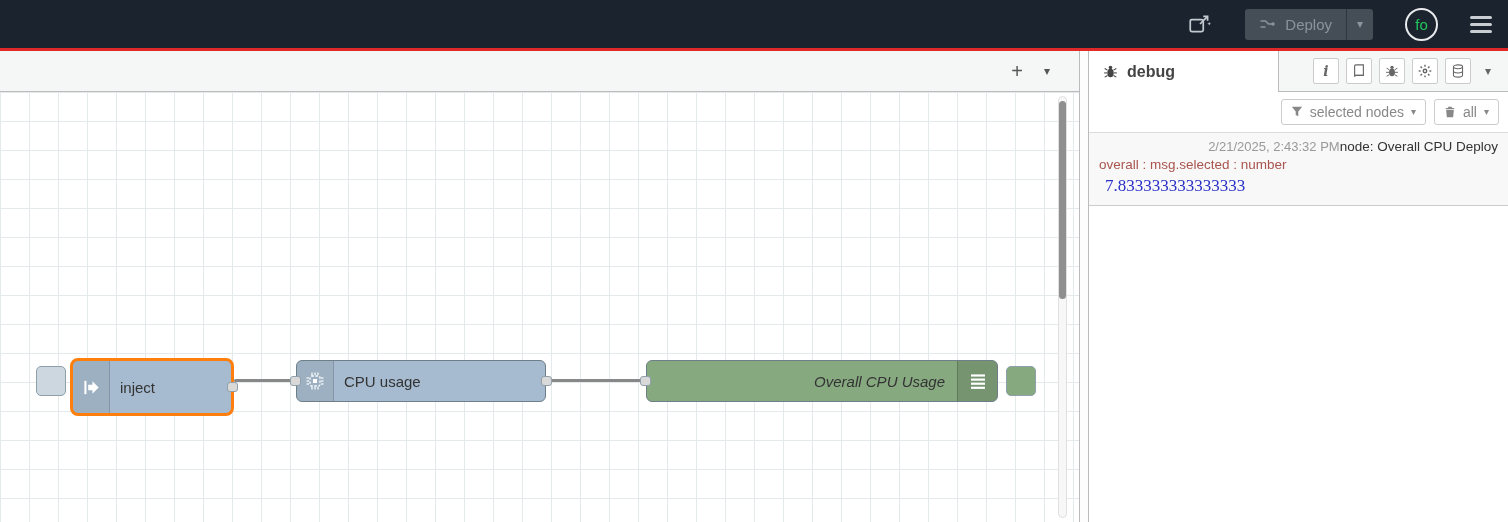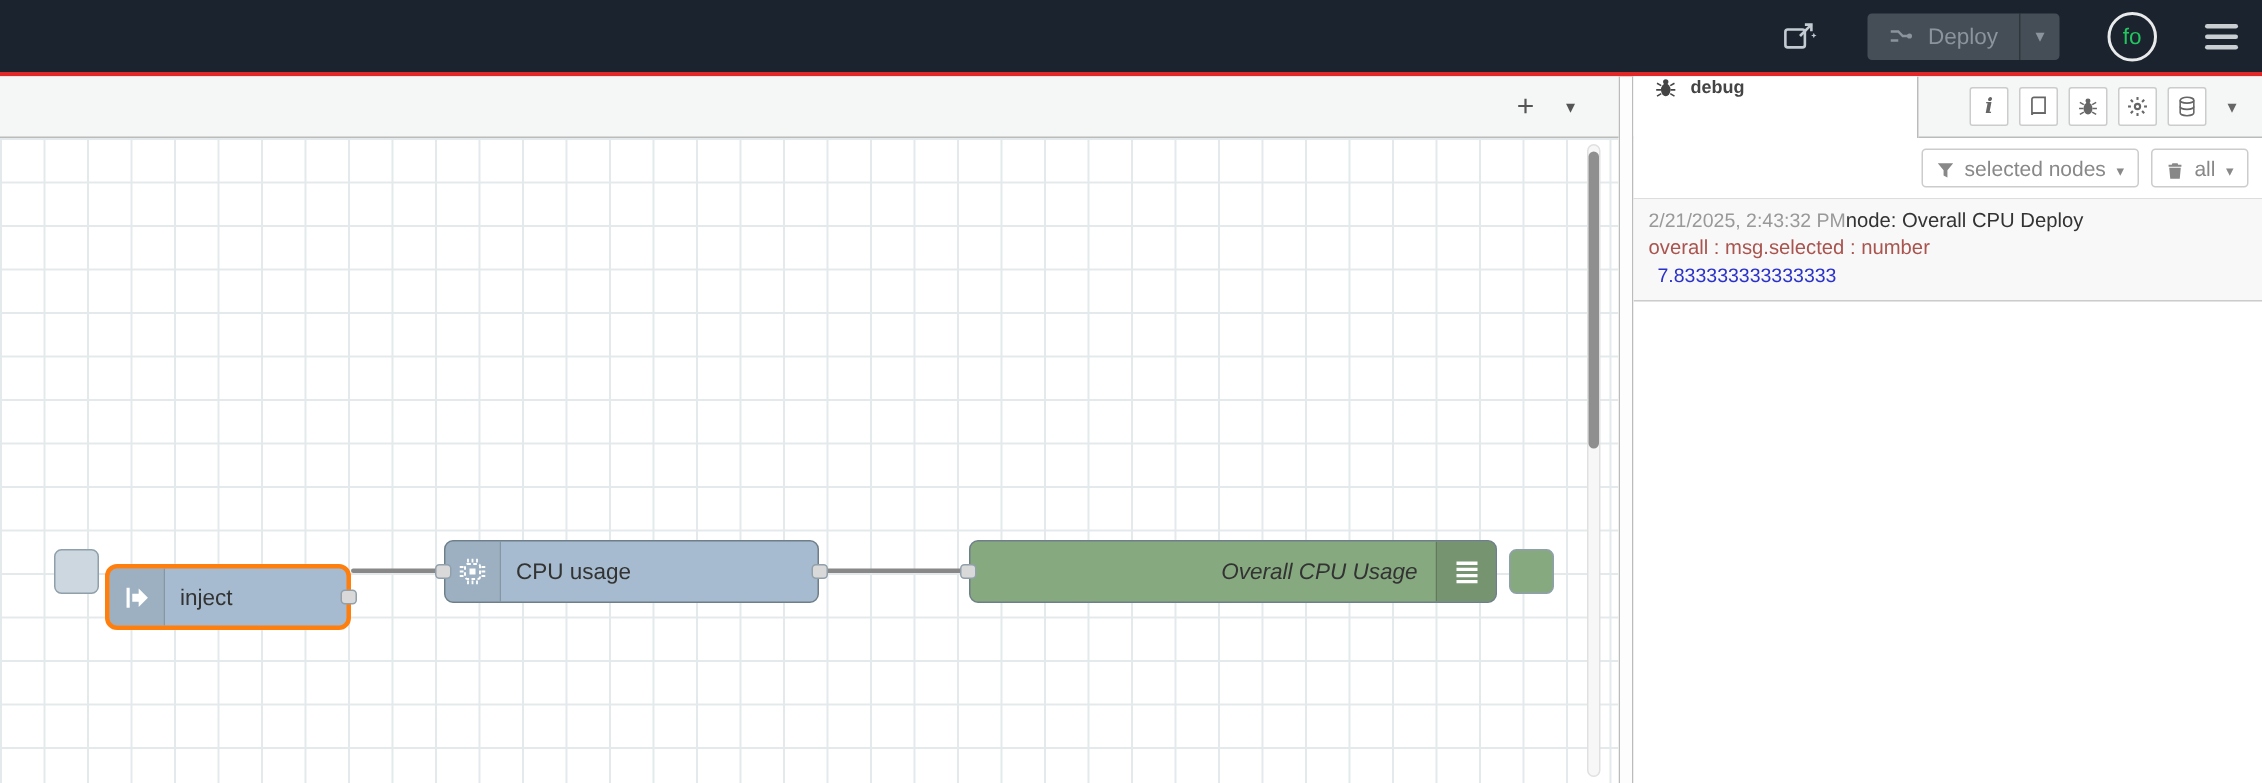--- a/index.html
+++ b/index.html
@@ -55,55 +55,55 @@
   .icon-region.right{border-left:1px solid rgba(0,0,0,0.18);background:rgba(0,0,0,0.12);
     border-radius:0 5px 5px 0;width:40px}
   .node-label{flex:1;display:flex;align-items:center;padding:0 10px;font-size:15px;color:#333;white-space:nowrap}
   .node-label.italic{font-style:italic;font-weight:500;justify-content:flex-end;padding-right:12px}
   .port{position:absolute;top:50%;margin-top:-5px;width:11px;height:10px;background:#d9d9d9;
     border:1px solid #91a0aa;border-radius:3px;cursor:crosshair}
   .port-left{left:-7px}.port-right{right:-7px}
   .side-button{position:absolute;width:30px;height:30px;border-radius:5px;border:1px solid #8fa0ab;cursor:pointer}
   #inject-btn{left:36px;top:274px;background:#cdd7df}
   #debug-btn{left:1006px;top:274px;background:var(--node-green)}
-  #node-inject{left:70px;top:284px;width:164px;height:44px}
+  #node-inject{left:70px;top:266px;width:164px;height:58px}
   #node-cpu{left:296px;top:268px;width:250px;height:42px}
   #node-debug{left:646px;top:268px;width:352px;height:42px}
   #wire1{left:234px;width:62px}
   #wire2{left:546px;width:100px}
   .scroll-track{position:absolute;right:12px;top:4px;bottom:4px;width:9px;background:#f7f7f7;
     border:1px solid #e0e0e0;border-radius:5px}
   .scroll-thumb{position:absolute;left:0;right:0;margin:auto;top:4px;height:198px;width:7px;
     background:#8f8f8f;border-radius:4px;cursor:grab}
   
   .splitter{flex:0 0 8px;background:#fdfdfd;cursor:col-resize}
   .sidebar{flex:1;background:#fff;border-left:1px solid #bbb;display:flex;flex-direction:column}
   .side-tabbar{height:41px;flex:none;background:#f5f6f6;border-bottom:1px solid #bbb;
     display:flex;align-items:stretch}
-  .side-tab{width:190px;display:flex;align-items:flex-start;gap:9px;padding:0 14px;background:#fff;
+  .side-tab{width:190px;display:flex;align-items:center;gap:9px;padding:0 14px;background:#fff;
     border-right:1px solid #bbb;margin-bottom:-1px;position:relative;z-index:2;cursor:pointer;
-    color:#444;font-size:12px;font-weight:600}
+    color:#444;font-size:16px;font-weight:600}
   .side-icons{margin-left:auto;display:flex;align-items:center;gap:7px;padding:0 10px}
   .sq-btn{width:26px;height:26px;border:1px solid #ccc;border-radius:2px;background:#fff;color:#666;
     display:flex;align-items:center;justify-content:center;cursor:pointer;font-family:inherit;padding:0}
   .side-caret{border:none;background:none;color:#666;font-size:12px;cursor:pointer;width:20px}
   .info-glyph{font-family:"DejaVu Serif",serif;font-weight:bold;font-style:italic;font-size:14px}
   .side-toolbar{flex:none;display:flex;justify-content:flex-end;gap:8px;padding:7px 9px;
     border-bottom:1px solid #ddd;background:#fff}
-  .sbtn{display:flex;align-items:flex-end;gap:7px;border:1px solid #ccc;border-radius:3px;background:#fff;
+  .sbtn{display:flex;align-items:center;gap:7px;border:1px solid #ccc;border-radius:3px;background:#fff;
     color:#888;font-size:14px;font-family:inherit;padding:4px 9px;cursor:pointer}
   .sbtn .caret-glyph{font-size:10px}
   .messages{flex:1;overflow:auto;background:#fff}
   .msg{background:#f8f8f8;border-bottom:1px solid #ccc;padding:6px 10px 9px;cursor:pointer}
-  .msg-meta{display:flex;justify-content:flex-start;align-items:baseline}
+  .msg-meta{display:flex;justify-content:flex-end;align-items:baseline}
   .msg-ts{color:#999;font-size:13px}
   .msg-node{color:#333;font-size:13.5px}
   .msg-prop{margin-top:3px;color:var(--debug-property);font-size:13.5px}
   .msg-val{margin-top:4px;padding-left:6px;color:var(--debug-value);
-    font-family:Liberation Sans, sans-serif;font-size:13px}
+    font-family:Liberation Serif, serif;font-size:17px}
   svg{display:block}
 </style>
 </head>
 <body>
 
 <div class="header">
   <button class="hbtn">
     <svg width="26" height="26" viewBox="0 0 24 24" fill="none" stroke="#c3cad1" stroke-width="1.6">
       <rect x="3" y="8" width="12" height="11" rx="1.5"></rect>
       <path d="M12 12 L19 5"></path>

